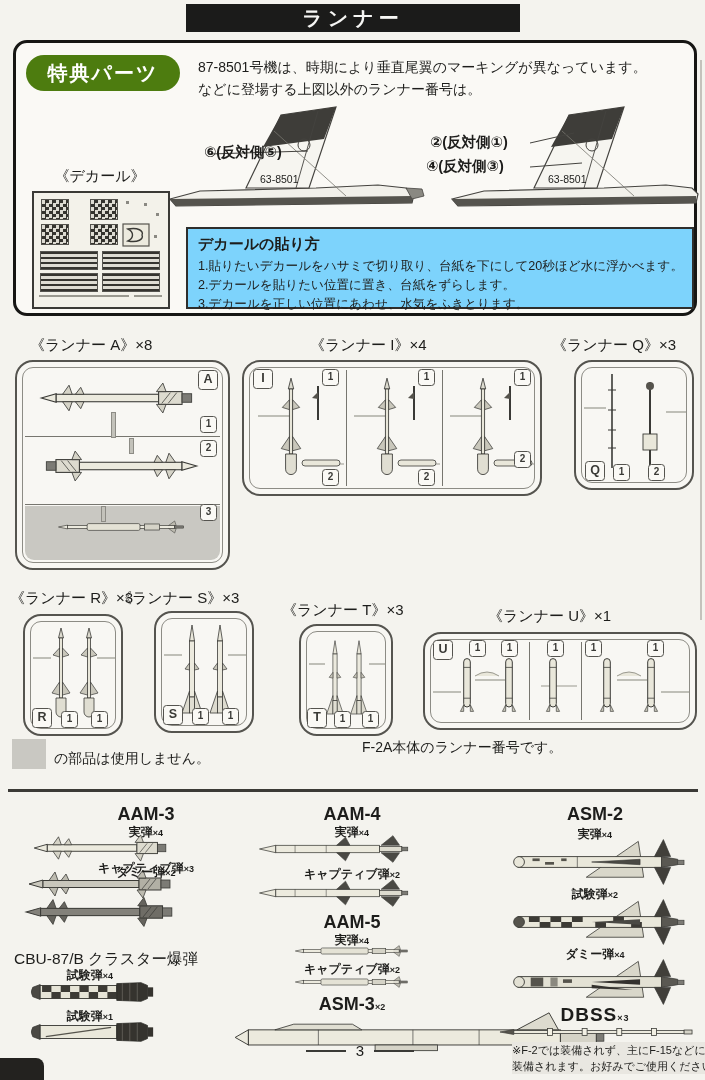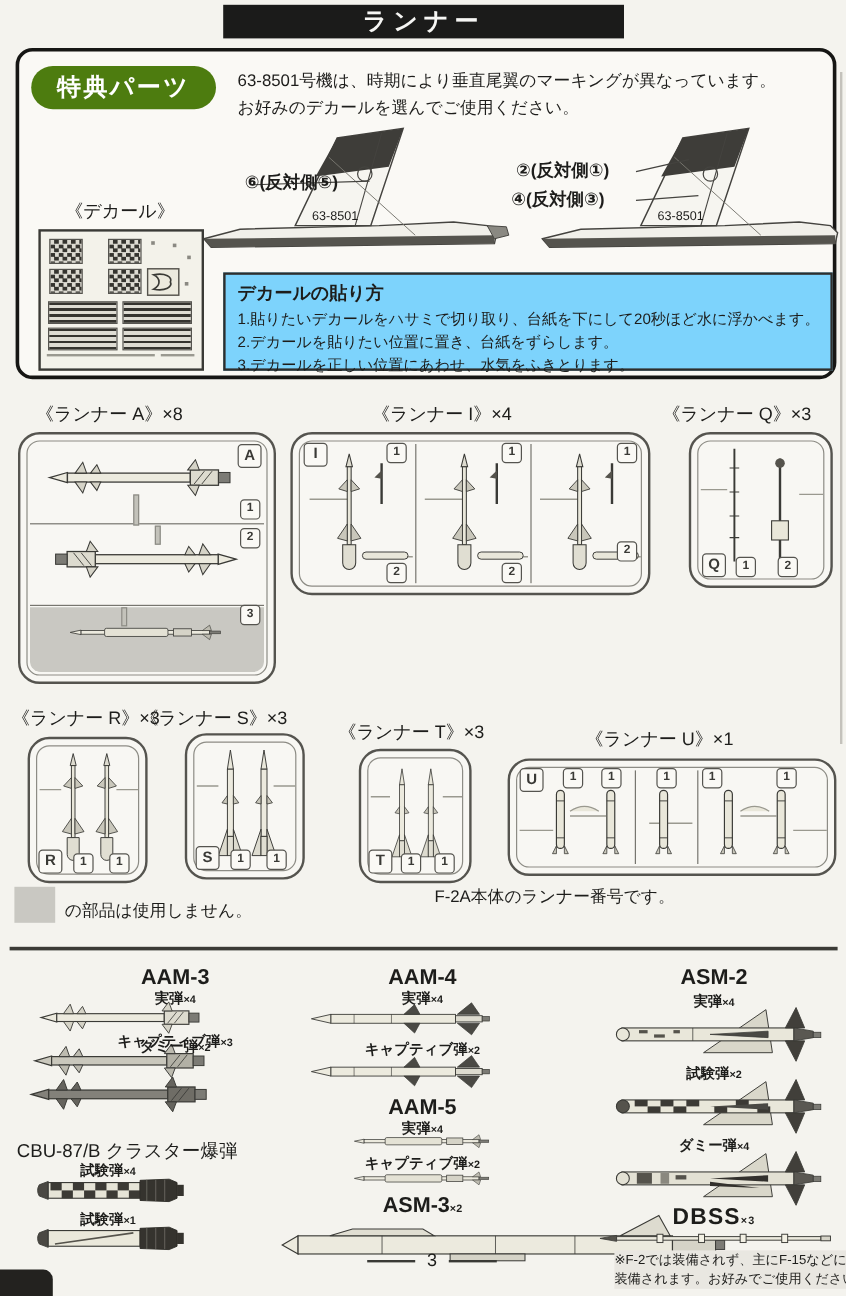--- a/index.html
+++ b/index.html
@@ -198,22 +198,22 @@
 
 <div class="canvas">
 
   <div class="abs hdr" style="left:186px;top:4px;width:334px;height:28px">
     <span>ランナー</span>
   </div>
 
   <div class="abs box" style="left:13px;top:40px;width:678px;height:270px">
     <div class="abs badge" style="left:10px;top:12px;width:154px;height:36px">特典パーツ</div>
     <div class="abs desc" style="left:182px;top:13px;width:492px">
-      <div>63-8501号機は、時期により垂直尾翼のマーキングが異なっています。</div>
-      <div>お好みのデカールを選んでご使用ください。</div>
+      <div>87-8501号機は、時期により垂直尾翼のマーキングが異なっています。</div>
+      <div>などに登場する上図以外のランナー番号は。</div>
     </div>
 
     <svg class="abs" style="left:150px;top:58px" width="270" height="118" viewBox="0 0 270 118">
       <path d="M4,98 L34,90 L150,87 L212,84 L240,87 L248,93 L246,102 L10,105 Z" fill="#f1f0ea" stroke="#44433f" stroke-width="1.2"></path>
       <path d="M4,98 L246,95 L246,102 L10,105 Z" fill="#55544e"></path>
       <path d="M240,87 L256,88 L258,95 L246,98 Z" fill="#8a8982" stroke="#44433f" stroke-width="0.8"></path>
       <polygon points="80,87 115,14 170,6 143,87" fill="#f6f5f0" stroke="#44433f" stroke-width="1.2"></polygon>
       <polygon points="97,46 115,14 170,6 158,38" fill="#3e3d39"></polygon>
       <line x1="152" y1="10" x2="130" y2="87" stroke="#44433f" stroke-width="0.9"></line>
       <line x1="108" y1="30" x2="180" y2="95" stroke="#77766f" stroke-width="0.8"></line>

